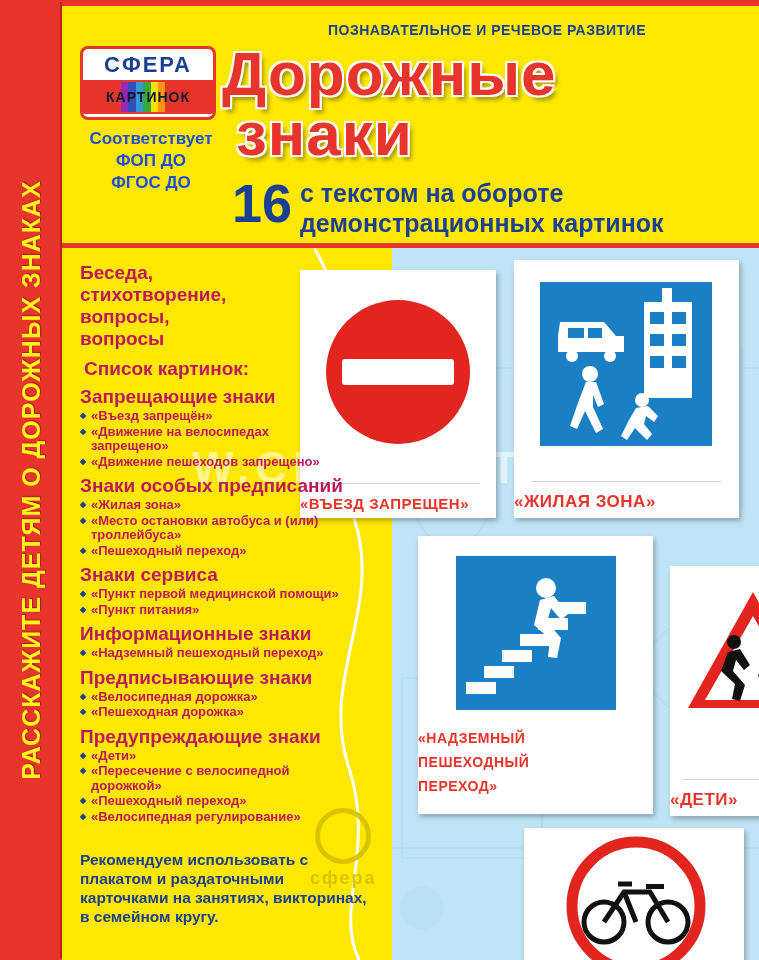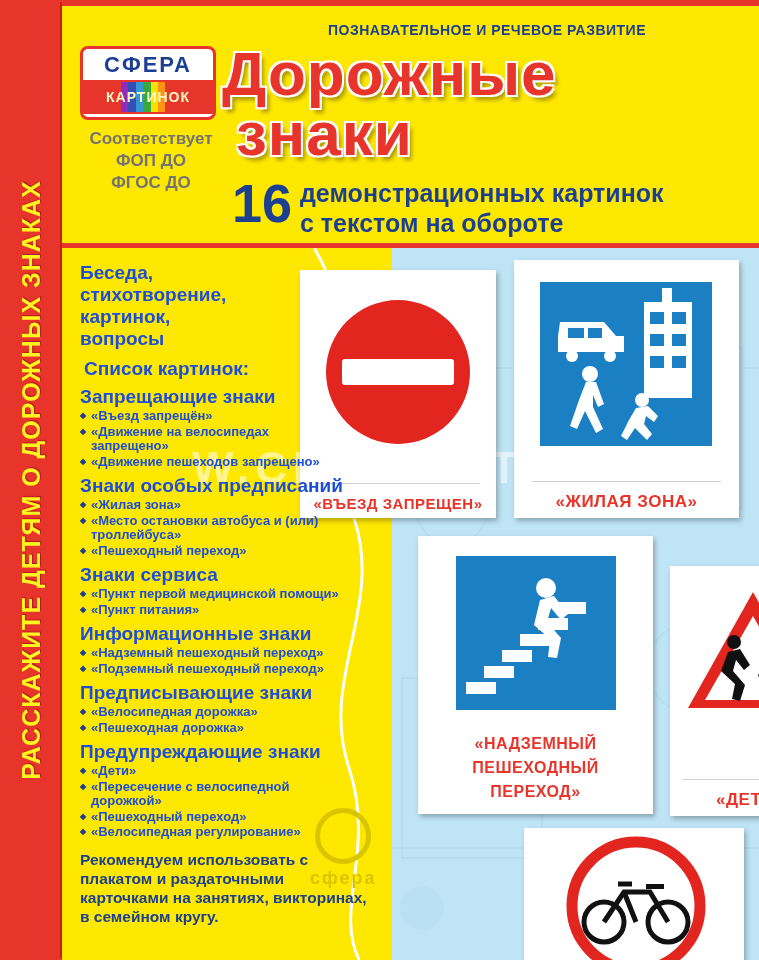--- a/index.html
+++ b/index.html
@@ -91,39 +91,39 @@
     background: #e8352b;
     text-align: center;
   }
   .logo-bot-label {
     position: relative;
     z-index: 3;
     line-height: 34px;
     font-weight: bold;
     font-size: 14px;
     letter-spacing: 1px;
-    color: #fef9c3;
+    color: #0f172a;
   }
   .rainbow {
     position: absolute;
     left: 38px; top: 2px;
     width: 52px; height: 30px;
     background: linear-gradient(90deg,
       #8e2bbf 0 14%, #2b4fbf 14% 28%, #2b9ddf 28% 42%,
       #2fae3e 42% 57%, #ffe800 57% 71%, #ff9a10 71% 85%, #e8352b 85% 100%);
     z-index: 2;
     opacity: .95;
   }
 
   .conform {
     position: absolute;
     left: 14px; top: 128px;
     width: 150px;
     text-align: center;
-    color: #737373;
+    color: #1d4ed8;
     font-weight: bold;
     font-size: 17px;
     line-height: 22px;
   }
 
   .kicker {
     position: absolute;
     left: 165px; top: 22px;
     width: 520px;
     text-align: center;
@@ -224,21 +224,21 @@
     border-radius: 50%;
     margin: 0 auto 4px auto;
   }
 
   
   .panel-text {
     position: absolute;
     left: 18px; top: 14px;
     width: 265px;
     z-index: 18;
-    color: #1d4ed8;
+    color: #be185d;
   }
   .intro {
     font-weight: bold;
     font-size: 19px;
     line-height: 22px;
     margin-bottom: 8px;
   }
   .list-title {
     font-weight: bold;
     font-size: 19px;
@@ -284,21 +284,21 @@
     position: absolute;
     background: #ffffff;
     box-shadow: 2px 3px 5px rgba(0,0,0,.28);
     z-index: 15;
     overflow: hidden;
   }
   .card-label {
     position: absolute;
     left: 0; bottom: 6px;
     width: 100%;
-    text-align: center;
+    text-align: left;
     color: #e8352b;
     font-weight: bold;
     letter-spacing: .5px;
   }
   .card-line {
     position: absolute;
     left: 8%;
     width: 84%;
     border-top: 1px solid #cfcfcf;
   }
@@ -345,22 +345,22 @@
 
     <div class="kicker">ПОЗНАВАТЕЛЬНОЕ И РЕЧЕВОЕ РАЗВИТИЕ</div>
 
     <div class="title-main">
       <div>Дорожные</div>
       <div class="title-line2">знаки</div>
     </div>
 
     <div class="count-big">16</div>
     <div class="count-text">
+      <div>с текстом на обороте</div>
       <div>демонстрационных картинок</div>
-      <div>с текстом на обороте</div>
     </div>
   </div>
 
   <div class="body-area">
 
     <svg class="bg-doodle" style="left:300px;top:0;width:400px;height:712px" viewBox="0 0 400 712">
       <g stroke="#9fd2ea" stroke-width="2" fill="none" opacity=".8">
         <rect x="20" y="30" width="110" height="150"></rect>
         <rect x="150" y="300" width="120" height="170"></rect>
         <rect x="250" y="100" width="130" height="160"></rect>
@@ -385,21 +385,21 @@
 
     <div class="sfera-wm">
       <div class="ring"></div>
       <div>сфера</div>
     </div>
 
     <div class="panel-text">
       <div class="intro">
         <div>Беседа,</div>
         <div>стихотворение,</div>
-        <div>картинок,</div>
+        <div>вопросы,</div>
         <div>вопросы</div>
       </div>
 
       <div class="list-title">Список картинок:</div>
 
       <div class="grp">Запрещающие знаки</div>
       <ul class="items">
         <li>«Въезд запрещён»</li>
         <li>«Движение на велосипедах запрещено»</li>
         <li>«Движение пешеходов запрещено»</li>
@@ -414,21 +414,20 @@
 
       <div class="grp">Знаки сервиса</div>
       <ul class="items">
         <li>«Пункт первой медицинской помощи»</li>
         <li>«Пункт питания»</li>
       </ul>
 
       <div class="grp">Информационные знаки</div>
       <ul class="items">
         <li>«Надземный пешеходный переход»</li>
-        <li>«Подземный пешеходный переход»</li>
       </ul>
 
       <div class="grp">Предписывающие знаки</div>
       <ul class="items">
         <li>«Велосипедная дорожка»</li>
         <li>«Пешеходная дорожка»</li>
       </ul>
 
       <div class="grp">Предупреждающие знаки</div>
       <ul class="items">
@@ -501,21 +500,21 @@
           <rect x="48" y="96" width="30" height="12"></rect>
           <rect x="66" y="80" width="30" height="12"></rect>
           <rect x="84" y="64" width="30" height="12"></rect>
           <rect x="102" y="48" width="30" height="12"></rect>
         </g>
         <g fill="#ffffff">
           <circle cx="92" cy="34" r="10"></circle>
           <path d="M86 46 l14 -4 14 18 -7 6 -10 -12 -4 14 14 16 -4 20 -9 -1 2 -18 -16 -14 z"></path>
         </g>
       </svg>
-      <div class="card-label" style="bottom:10px;font-size:16px;line-height:24px">
+      <div class="card-label" style="bottom:16px;font-size:14px;line-height:24px">
         <div>«НАДЗЕМНЫЙ</div>
         <div>ПЕШЕХОДНЫЙ</div>
         <div>ПЕРЕХОД»</div>
       </div>
     </div>
 
     <div class="card" id="card-children">
       <svg style="position:absolute;left:8px;top:16px;width:150px;height:136px" viewBox="0 0 150 136">
         <polygon points="75,4 147,130 3,130" fill="#ffffff"></polygon>
         <polygon points="75,10 140,126 10,126" fill="#e2251f"></polygon>

